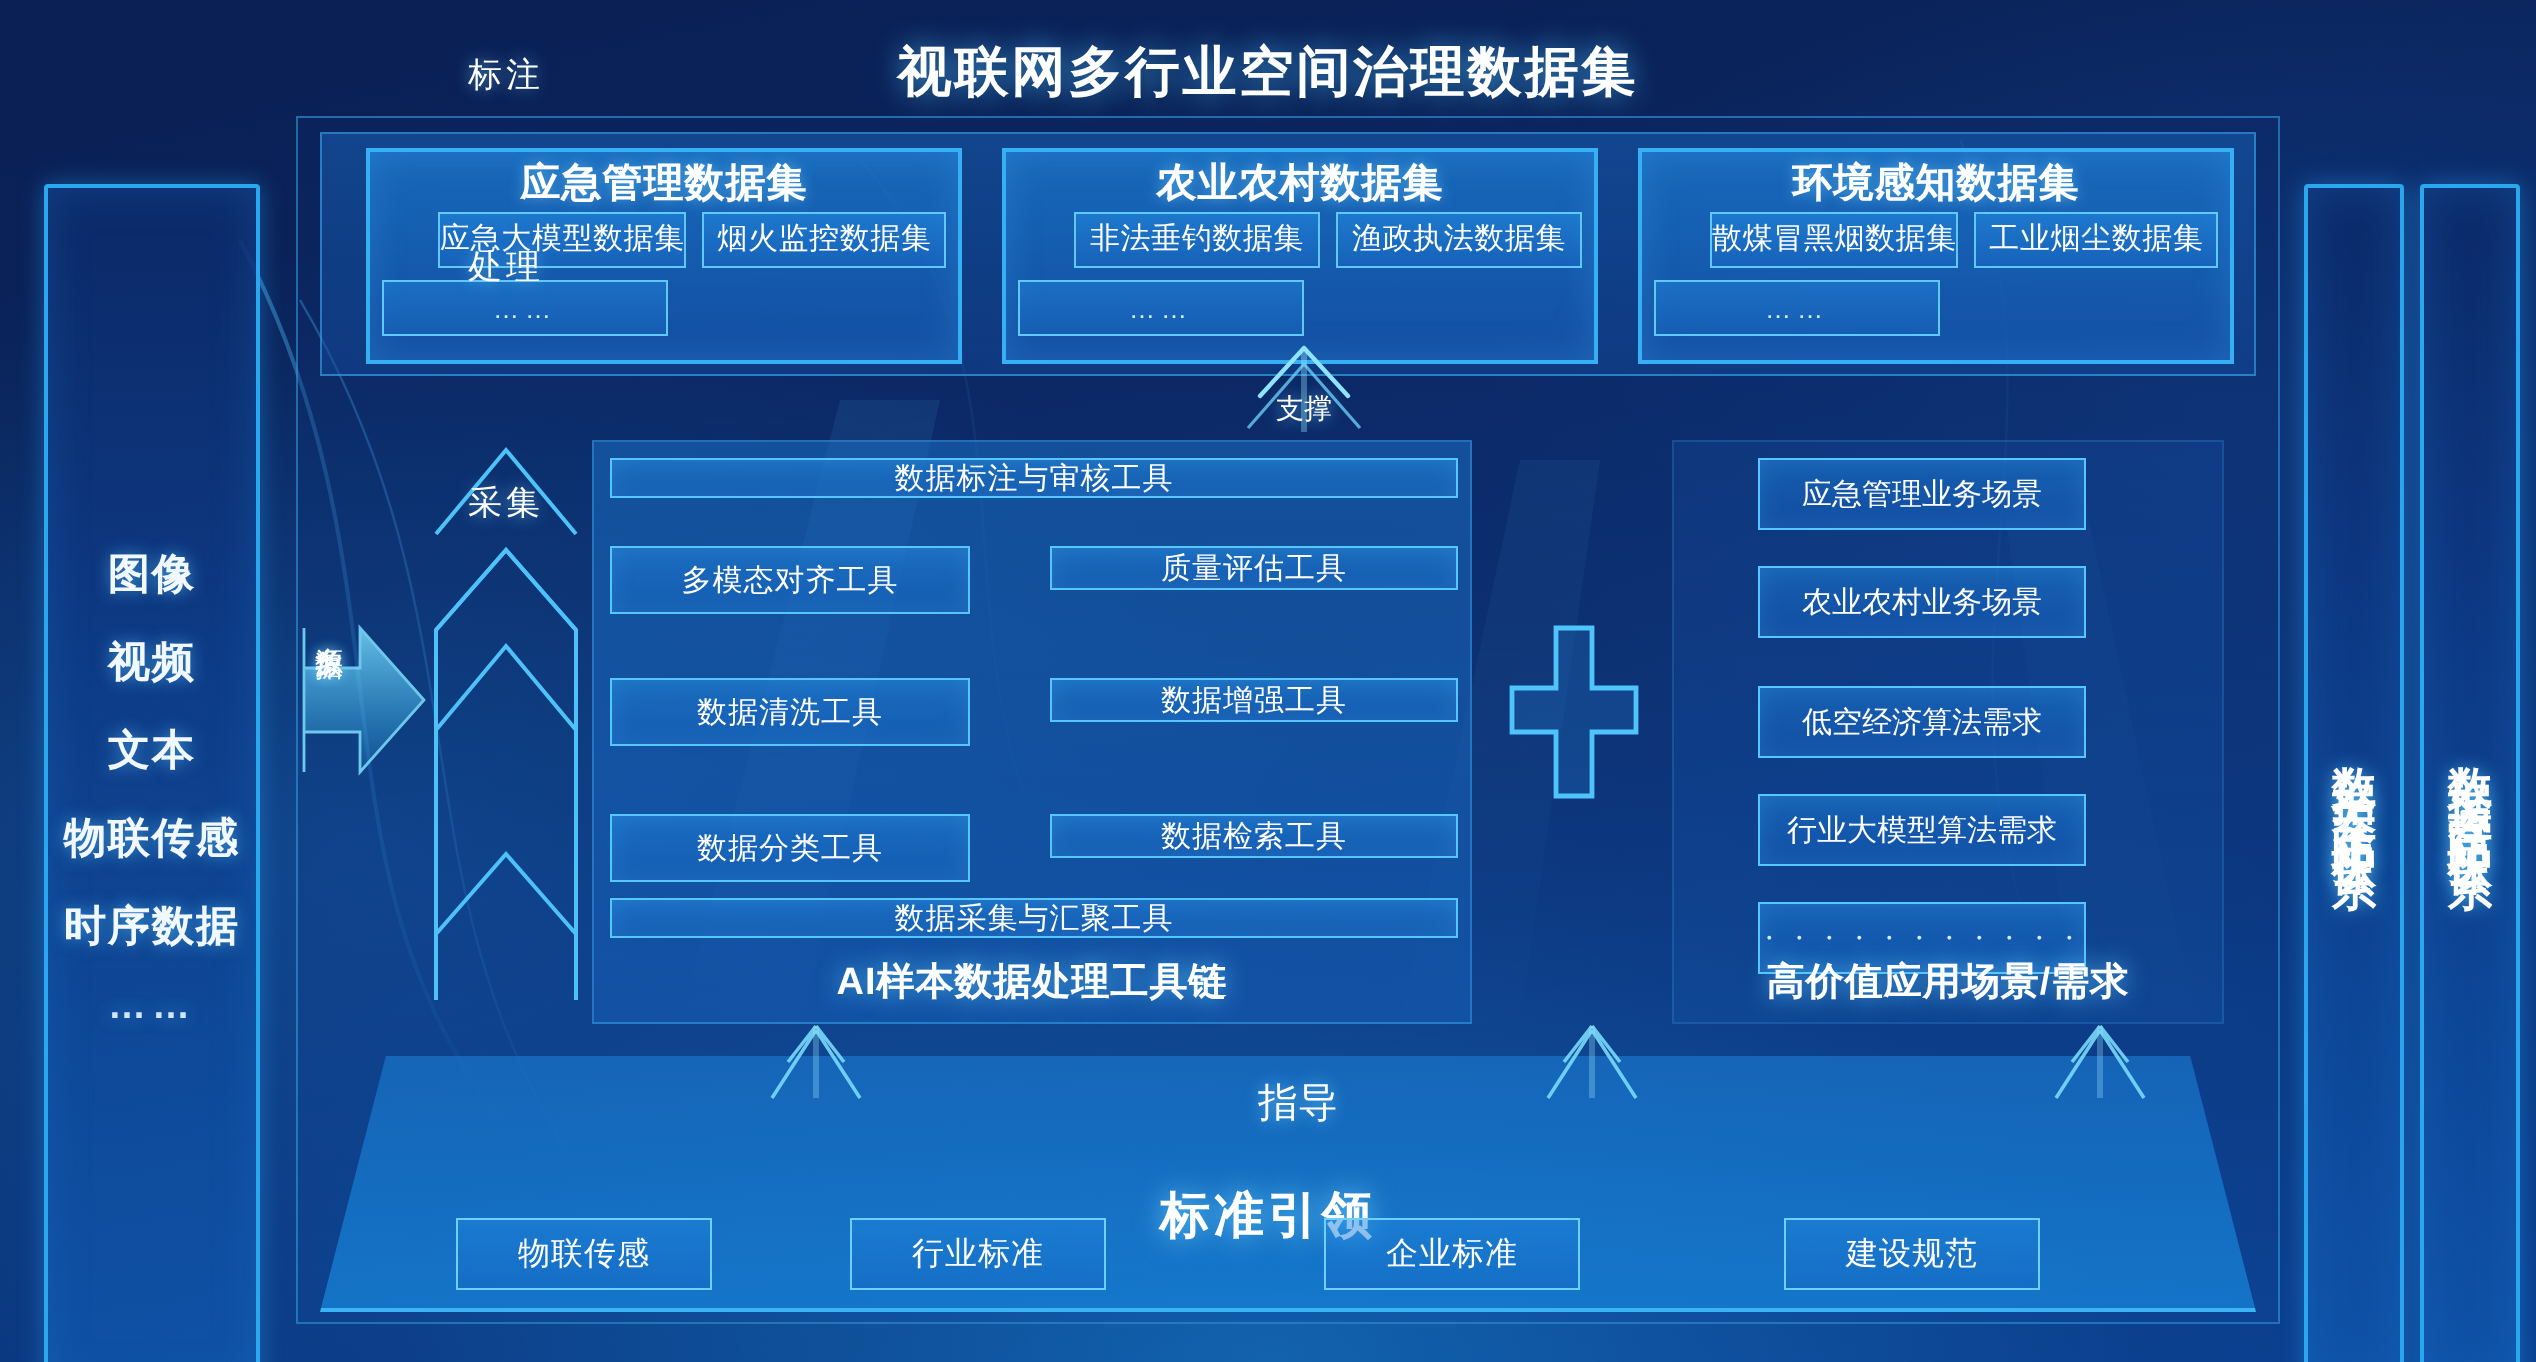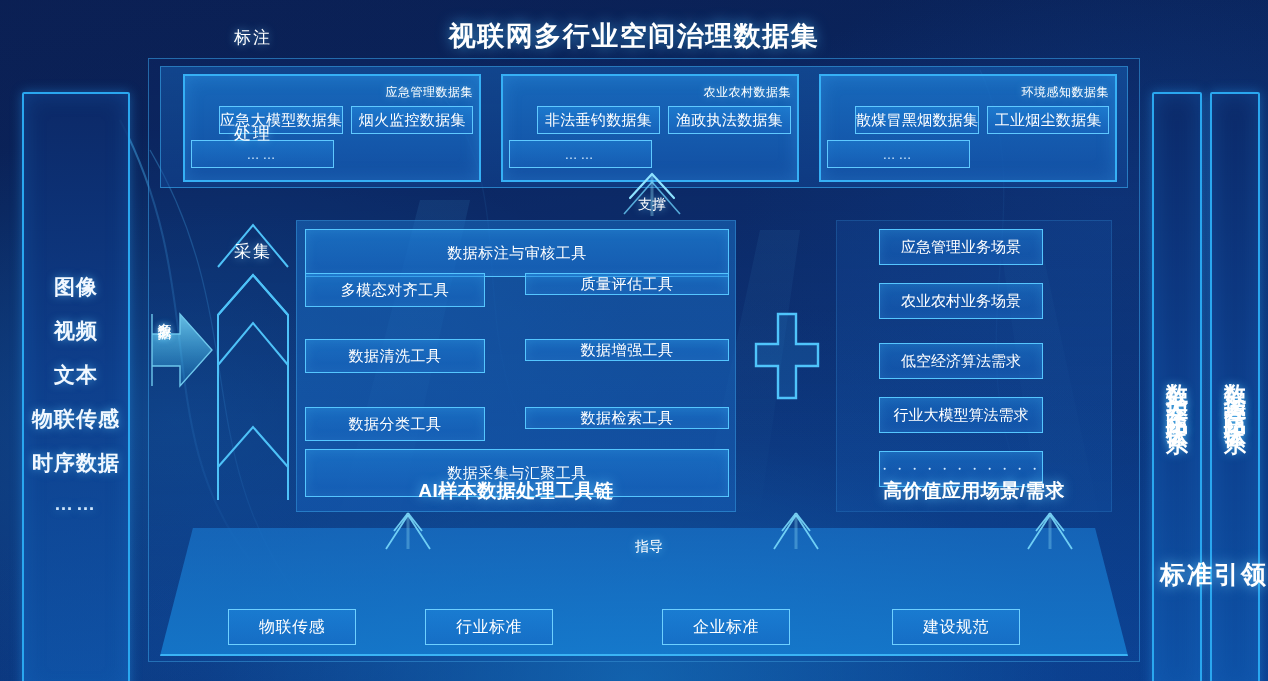--- a/index.html
+++ b/index.html
@@ -76,21 +76,21 @@
     position: absolute; top: 7px; height: 108px;
     border: 2px solid #36b0f5;
     background: linear-gradient(180deg, rgba(26,118,205,0.72), rgba(20,88,176,0.70));
     box-shadow: inset 0 0 18px rgba(70,180,250,0.25);
     padding: 4px 6px;
   }
   #ds-group-0 { left: 22px; width: 298px; }
   #ds-group-1 { left: 340px; width: 298px; }
   #ds-group-2 { left: 658px; width: 298px; }
   .ds-title {
-    text-align: right; font-size: 12px; color: #ffffff; font-weight: normal;
+    text-align: center; font-size: 20px; color: #ffffff; font-weight: bold;
     letter-spacing: 0.5px; line-height: 24px; height: 24px;
     text-shadow: 0 0 7px rgba(120,215,255,0.6);
   }
   .ds-row { display: flex; gap: 8px; margin-top: 2px; padding-left: 28px; }
   .ds-chip {
     flex: 1; height: 28px; line-height: 26px; text-align: center;
     border: 1px solid #5fc9ff;
     background: linear-gradient(180deg, rgba(34,140,225,0.55), rgba(24,104,195,0.55));
     font-size: 15px; color: #ffffff; letter-spacing: 0.3px;
     white-space: nowrap;
@@ -140,21 +140,21 @@
   }
   .tool-box {
     position: absolute;
     border: 1px solid #55c6ff;
     background: linear-gradient(180deg, rgba(30,130,218,0.55), rgba(22,100,192,0.55));
     box-shadow: inset 0 0 12px rgba(90,200,255,0.18);
     display: flex; align-items: center; justify-content: center;
     font-size: 15px; color: #ffffff; letter-spacing: 0.5px;
     white-space: nowrap;
   }
-  .tool-wide { left: 8px; width: 424px; height: 48px; }
+  .tool-wide { left: 8px; width: 424px; height: 20px; }
   .tool-left { left: 8px; width: 180px; height: 34px; }
   .tool-right { left: 228px; width: 204px; height: 22px; }
 
   #toolchain-caption {
     position: absolute; left: 296px; top: 478px; width: 440px;
     text-align: center; font-size: 19px; font-weight: bold; color: #ffffff;
     letter-spacing: 0.5px; text-shadow: 0 0 12px rgba(95,200,255,0.8);
   }
 
   
@@ -183,24 +183,24 @@
 
   
   #standards-base {
     position: absolute; left: 160px; top: 528px; width: 968px; height: 128px;
     clip-path: polygon(3.4% 0, 96.6% 0, 100% 100%, 0 100%);
     background: linear-gradient(180deg, rgba(24,114,200,0.72) 0%, rgba(22,128,212,0.80) 100%);
     border-bottom: 2px solid #3ab4f5;
   }
   #guide-label {
     position: absolute; left: 594px; top: 538px; width: 110px; text-align: center;
-    font-size: 14px; color: #ffffff; text-shadow: 0 0 8px rgba(110,210,255,0.8);
+    font-size: 20px; color: #ffffff; text-shadow: 0 0 8px rgba(110,210,255,0.8);
   }
   #standards-title {
-    position: absolute; left: 0; right: 0; top: 558px; text-align: right;
+    position: absolute; left: 0; right: 0; top: 591px; text-align: center;
     font-size: 25px; font-weight: bold; color: #ffffff; letter-spacing: 2px;
     text-shadow: 0 0 14px rgba(110,210,255,0.85);
   }
   .std-box {
     position: absolute; top: 609px; width: 128px; height: 36px;
     border: 1px solid #6ed0ff;
     background: linear-gradient(180deg, rgba(30,134,222,0.50), rgba(22,104,196,0.50));
     display: flex; align-items: center; justify-content: center;
     font-size: 16px; color: #ffffff; letter-spacing: 0.5px;
   }

